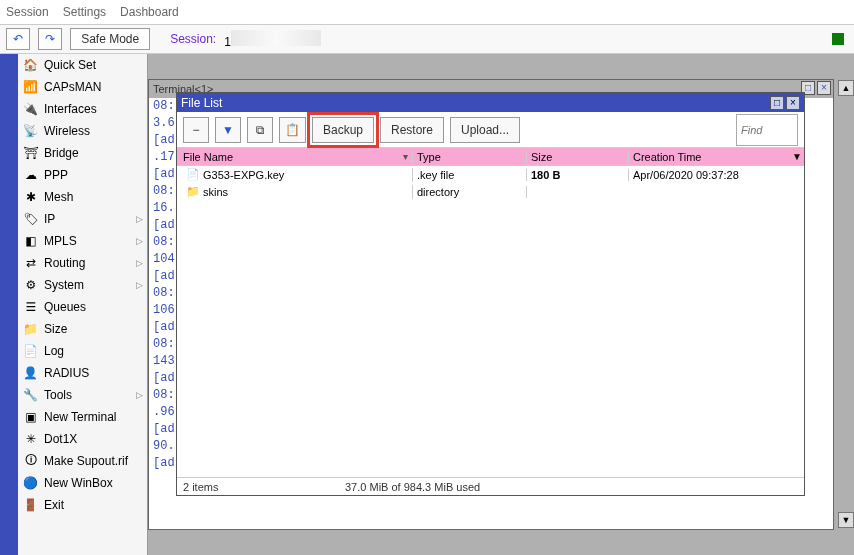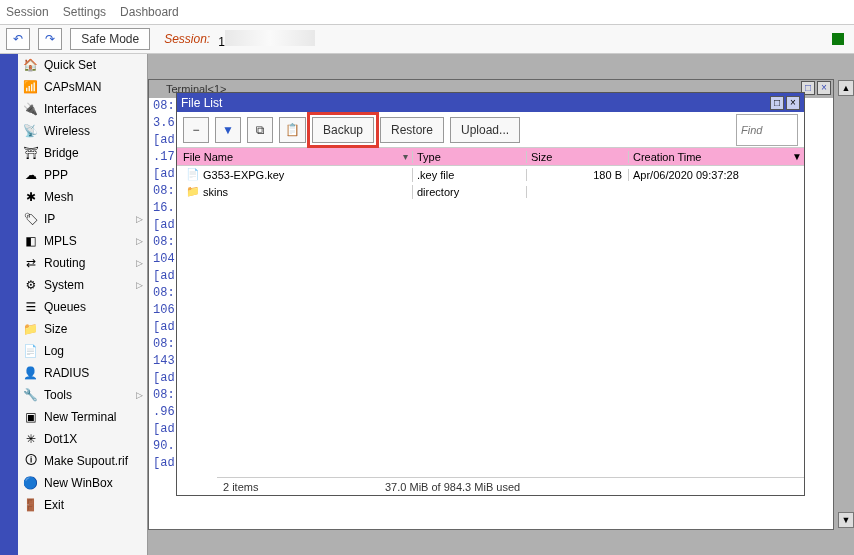--- a/index.html
+++ b/index.html
@@ -37,21 +37,21 @@
   border: 1px solid #999;
   background: #fefefe;
   padding: 0 6px;
   display: flex;
   align-items: center;
   justify-content: center;
   cursor: pointer;
   font-size: 12px;
   color: #333;
 }
-.session-label { margin-left: 6px; color: #c2410c; font-style: italic; }
+.session-label { margin-left: 12px; color: #6d28d9; }
 .session-value {
   display: inline-block;
   width: 90px;
   height: 16px;
   background: linear-gradient(90deg,#e8e8e8,#fafafa,#e8e8e8);
   filter: blur(0.6px);
 }
 .status-box {
   width: 12px; height: 12px;
   background: #0b7a0b;
@@ -119,21 +119,21 @@
   overflow: hidden;
 }
 .terminal .titlebar {
   position: absolute;
   top:0; left:0; right:0;
   height: 18px;
   background: #b0b0b0;
   color: #333;
   font-family: "Segoe UI", sans-serif;
   font-size: 11px;
-  padding: 1px 17px;
+  padding: 1px 4px;
 }
 .terminal .wctrl {
   position: absolute;
   top:1px; right:2px;
   display: flex;
   gap: 2px;
 }
 .wbtn {
   width: 14px; height: 14px;
   border: 1px solid #555;
@@ -210,30 +210,29 @@
   justify-content:space-between;
 }
 .col-name { width: 236px; padding-left:6px; border-right:1px solid #ccc; position:relative;}
 .col-type { width: 114px; padding-left:4px; border-right:1px solid #ccc;}
 .col-size { width: 102px; padding-left:4px; text-align:left; border-right:1px solid #ccc;}
 .col-time { flex:1; padding-left:4px; position:relative;}
 .sort-ind { position:absolute; right:4px; font-size:10px; color:#555;}
 .hdr-drop { position:absolute; right:2px; font-size:10px; color:#000;}
 .fl-body { flex:1; overflow:auto; }
 .fl-row { display:flex; height:17px; font-size:11px; align-items:center; }
-.fl-row .col-size { text-align:right; padding-right:6px;}
+.fl-row .col-size { padding-right:6px;font-weight:bold;}
 .row-icon { width:14px; height:14px; margin: 0 3px; display:flex; align-items:center; justify-content:center;}
 .fl-status {
   height: 18px;
   border-top:1px solid #ccc;
   display:flex;
   align-items:center;
   font-size:11px;
   color:#333;
-  margin-left:40px;
 }
 .fl-status div:nth-child(1){ width:168px; padding-left:6px;}
 .fl-status div:nth-child(2){ width:292px;}
 .fl-status div:nth-child(3){ flex:1;}
 .scroll-arrows {
   position:absolute;
   right:0; top:26px;
   width:16px;
   display:flex;
   flex-direction:column;

